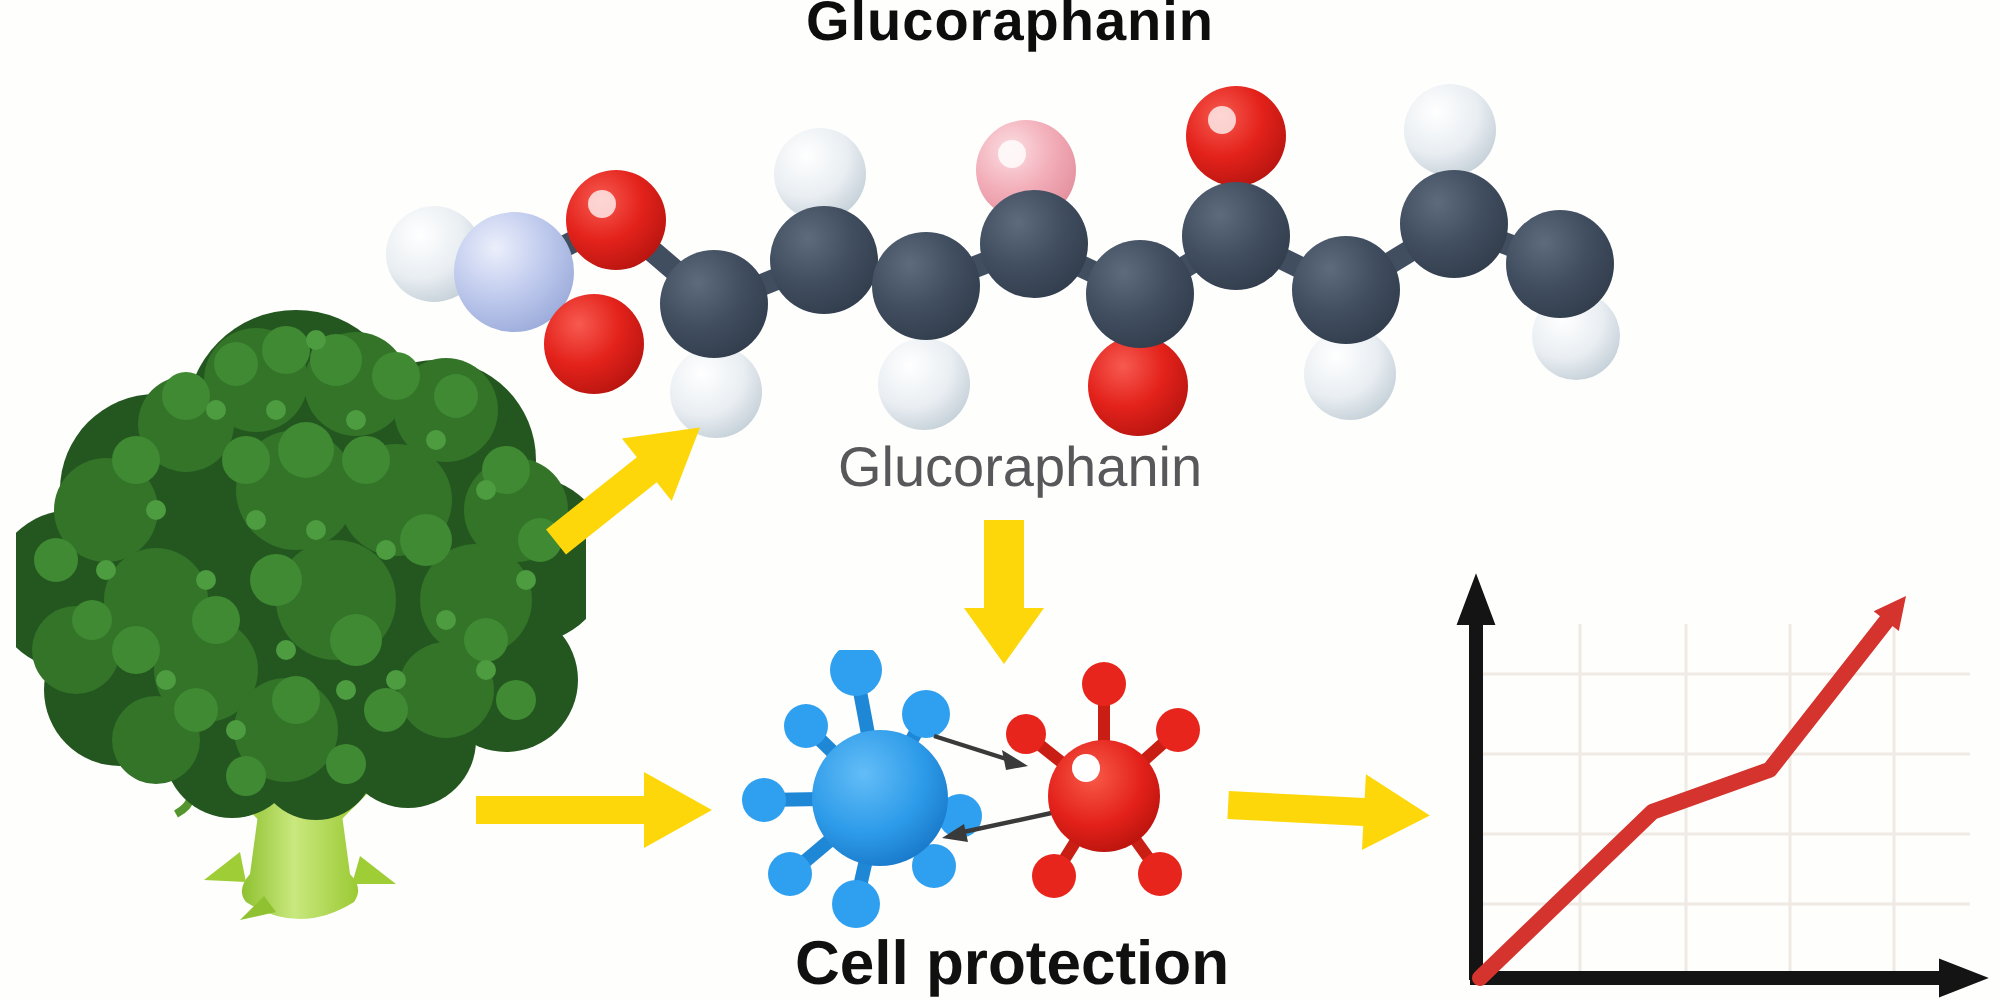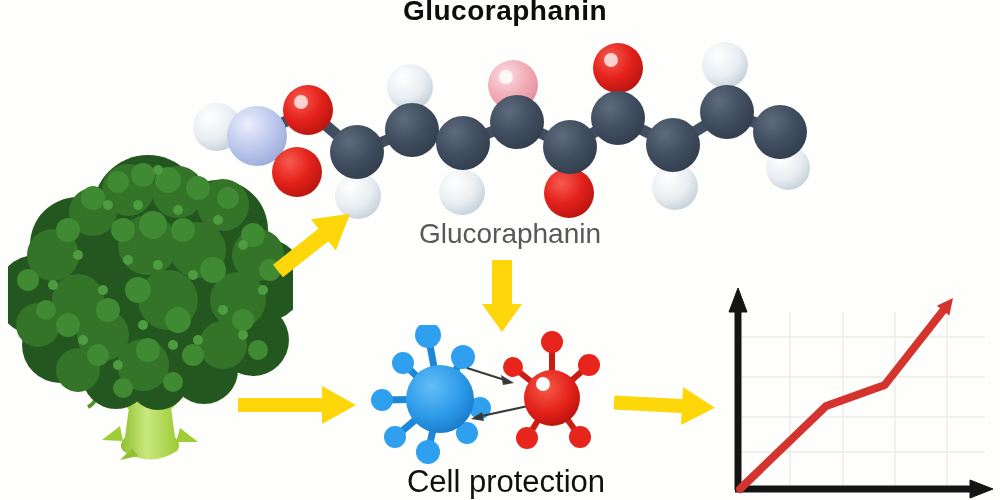--- a/index.html
+++ b/index.html
@@ -5,21 +5,21 @@
   html,body{margin:0;padding:0;}
   body{width:1000px;height:500px;overflow:hidden;background:#fefefd;
        font-family:"Liberation Sans", sans-serif;}
   .canvas{position:relative;width:1000px;height:428px;background:#fefefd;}
   .abs{position:absolute;}
   .title{top:-5px;left:0;width:1010px;text-align:center;font-size:28px;
          font-weight:bold;color:#0d0d0d;letter-spacing:.5px;}
   .mol-caption{top:218px;left:360px;width:300px;text-align:center;
          font-size:28px;color:#58585a;}
   .cell-caption{top:464px;left:356px;width:300px;text-align:center;
-         font-size:31px;font-weight:normal;color:#101010;}
+         font-size:31px;font-weight:bold;color:#101010;}
   svg{display:block;}
 </style>
 </head>
 <body>
 
 <div class="canvas">
 
   <div class="abs title">Glucoraphanin</div>
 
   <svg class="abs" style="left:185px;top:40px" width="630" height="185" viewBox="0 0 630 185">

